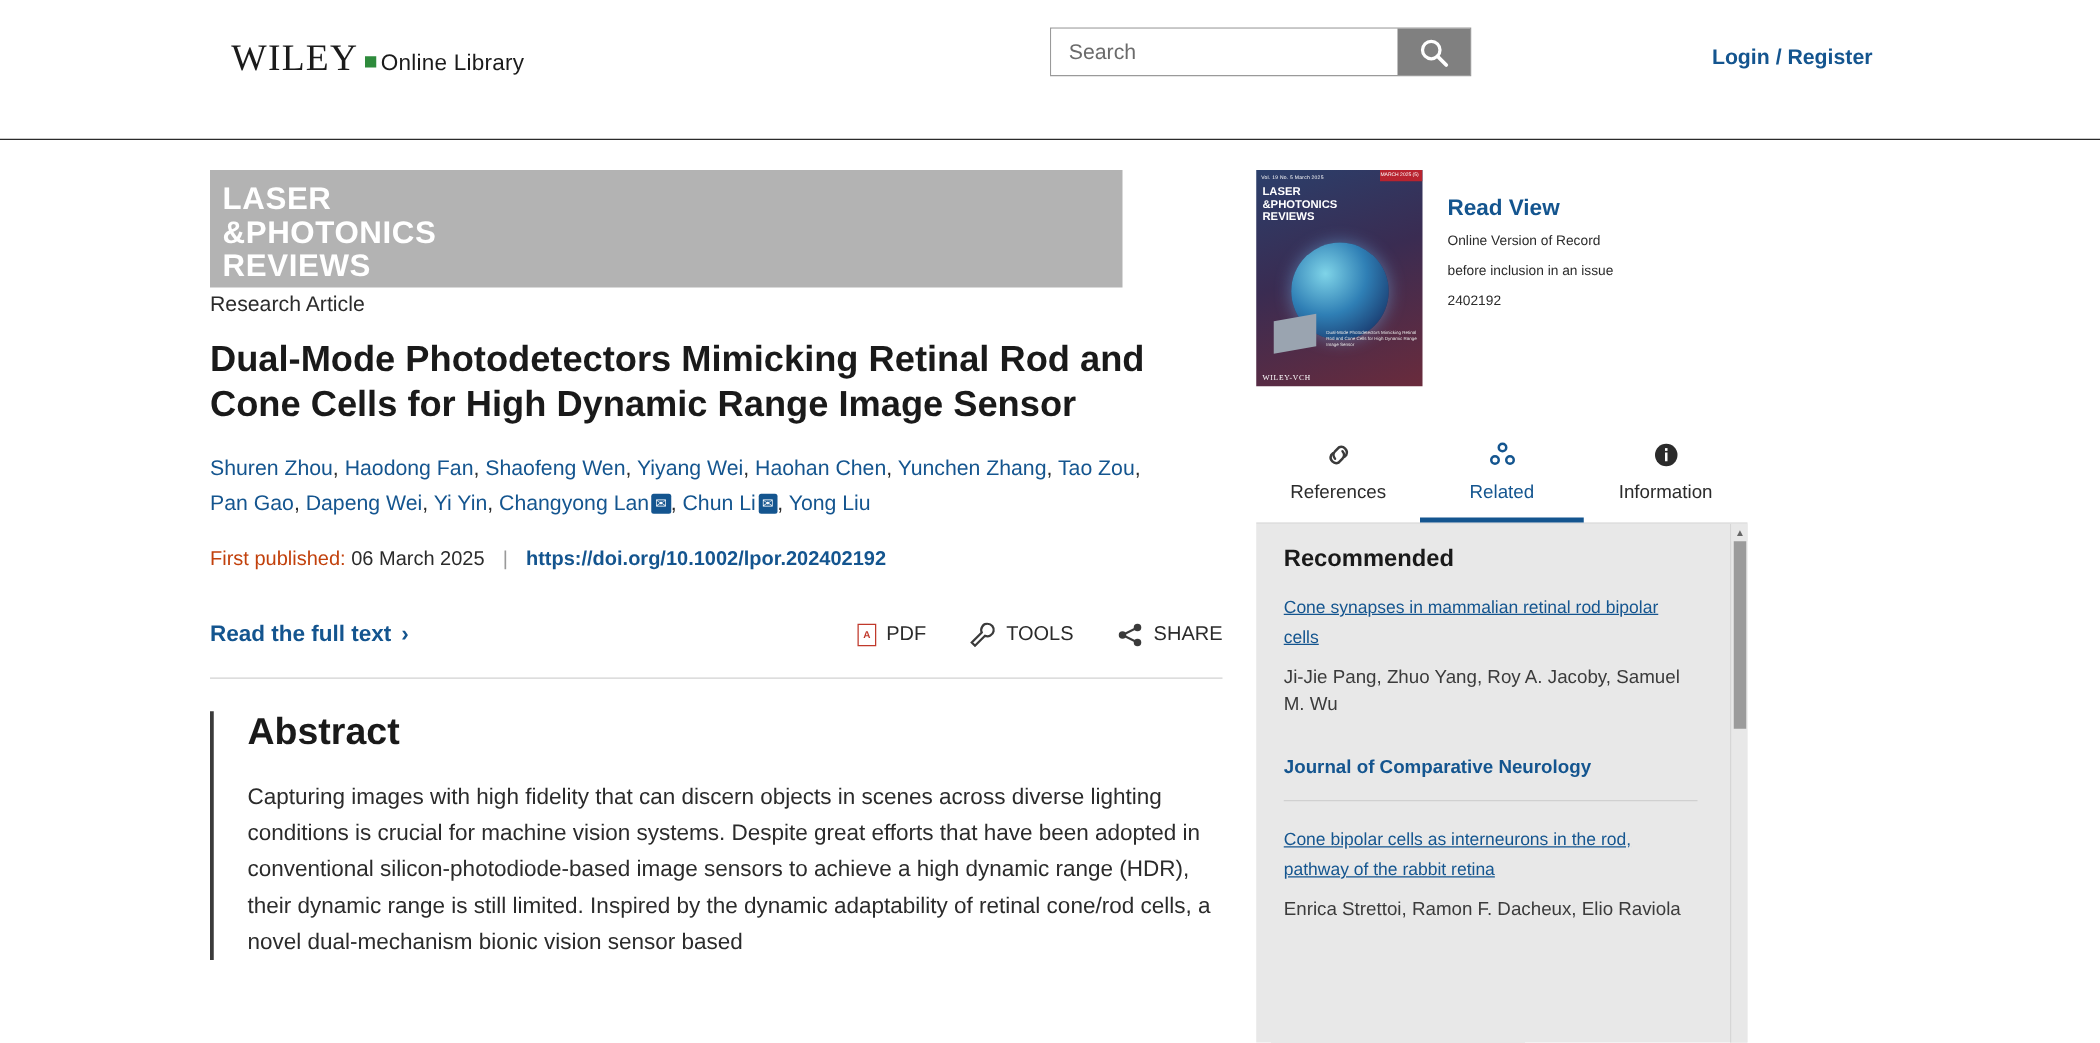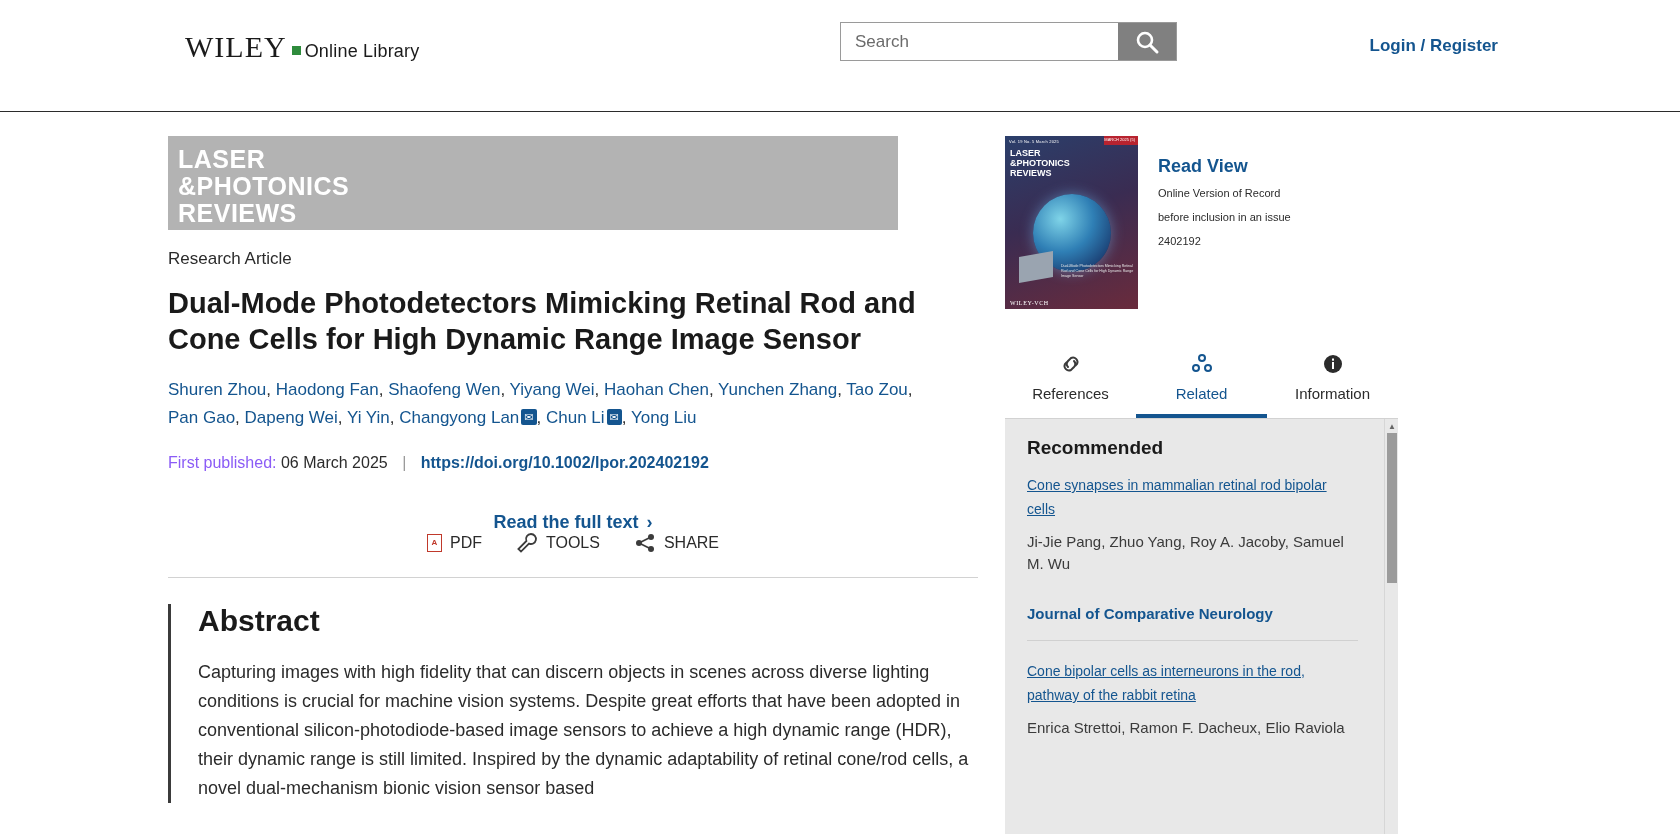--- a/index.html
+++ b/index.html
@@ -113,21 +113,21 @@
     letter-spacing: .5px;
   }
   .journal-banner div {
     font-size: 25px;
     font-weight: bold;
     line-height: 27px;
     text-transform: uppercase;
   }
 
   .article-type {
-    margin-top: 19px;
+    margin-top: 4px;
     font-size: 17px;
     color: #2b2b2b;
   }
   .article-title {
     margin-top: 16px;
     font-size: 29px;
     line-height: 36px;
     font-weight: bold;
     color: #1a1a1a;
     max-width: 800px;
@@ -153,39 +153,38 @@
     padding: 1px 3px;
     border-radius: 2px;
     vertical-align: 2px;
     margin-left: 2px;
   }
   .pubinfo {
     margin-top: 22px;
     font-size: 16px;
     color: #555;
   }
-  .pubinfo .lbl { color: #8b5cf6; }
+  .pubinfo .lbl { color: #c2410c; }
   .pubinfo .val { color: #2b2b2b; }
   .pubinfo .sep { color: #9a9a9a; margin: 0 10px; }
   .pubinfo a {
     color: #14558f;
     text-decoration: none;
     font-weight: bold;
     cursor: pointer;
   }
 
   .actions-row {
     margin-top: 40px;
     width: 810px;
     display: flex;
     align-items: center;
     justify-content: space-between;
     padding-bottom: 24px;
     border-bottom: 1px solid #d2d2d2;
-    flex-direction: column;
   }
   .read-full {
     font-size: 18px;
     font-weight: bold;
     color: #14558f;
     cursor: pointer;
     display: flex;
     align-items: center;
     gap: 8px;
   }

